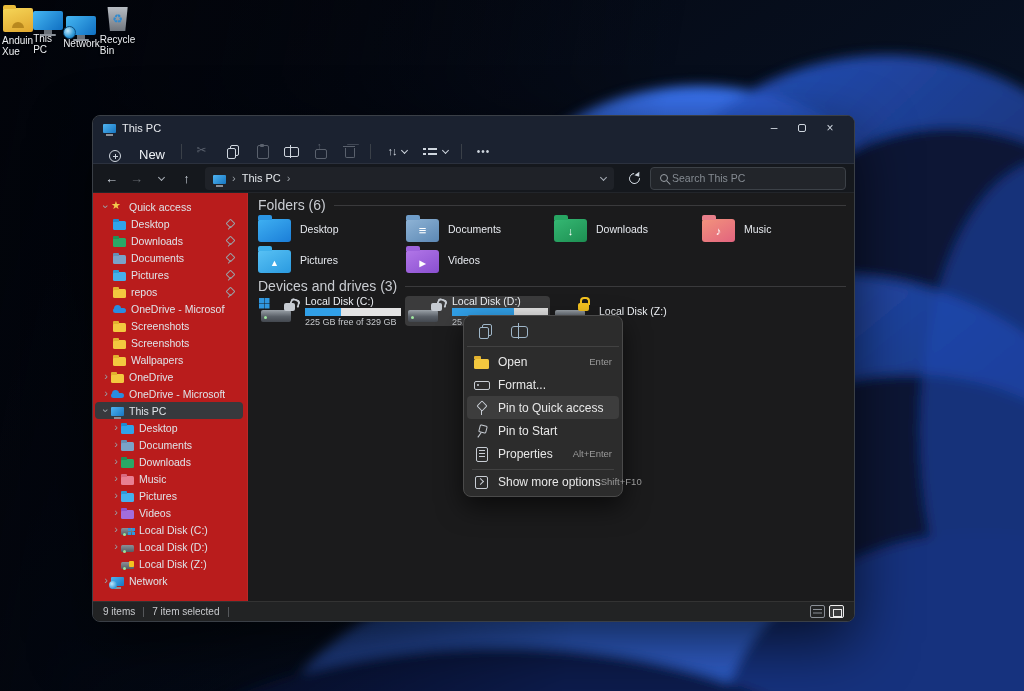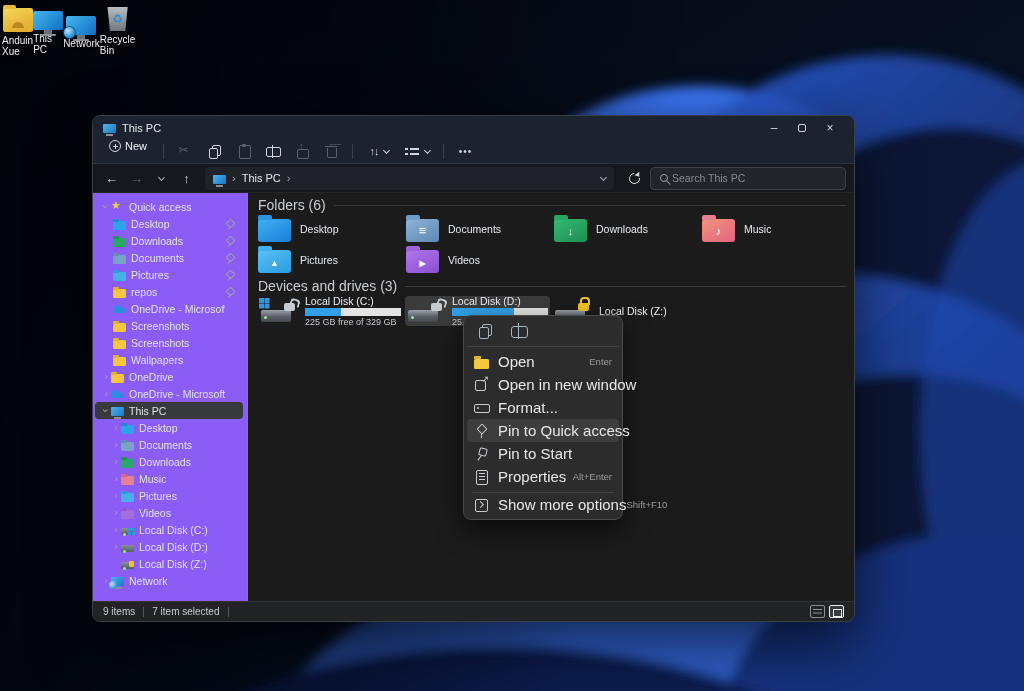--- a/index.html
+++ b/index.html
@@ -25,21 +25,21 @@
 
   
   .window{position:absolute;left:92px;top:115px;width:763px;height:507px;border-radius:8px;overflow:hidden;background:#1b1b1c;border:1px solid #3a3f46;box-shadow:0 22px 60px rgba(0,0,0,.65);z-index:5;display:flex;flex-direction:column;}
   .titlebar{height:23px;background:#1b2230;display:flex;align-items:center;padding:0 10px;flex:none;}
   .wtitle{font-size:11px;color:#e6e9ee;margin-left:6px;}
   .wcontrols{margin-left:auto;display:flex;}
   .wbtn{width:28px;height:22px;display:flex;align-items:center;justify-content:center;color:#cfd6de;font-size:12px;cursor:default;}
   .maxbox{width:8px;height:8px;border:1px solid #cfd6de;border-radius:2px;display:block;}
 
   .toolbar{height:25px;background:#1b2230;display:flex;align-items:center;padding:0 8px;gap:2px;border-bottom:1px solid rgba(255,255,255,.07);flex:none;}
-  .newbtn{display:flex;align-items:flex-start;gap:4px;height:22px;padding:0 8px;border-radius:4px;font-size:11px;color:#eef2f6;}
+  .newbtn{display:flex;align-items:flex-end;gap:18px;height:22px;padding:0 8px;border-radius:4px;font-size:13px;color:#eef2f6;}
   .plus-circle{width:12px;height:12px;border:1.2px solid #cfd6de;border-radius:50%;position:relative;display:block;}
   .plus-circle::before{content:"";position:absolute;left:2.5px;top:4.6px;width:5px;height:1.2px;background:#cfd6de;}
   .plus-circle::after{content:"";position:absolute;left:4.6px;top:2.5px;width:1.2px;height:5px;background:#cfd6de;}
   .vsep{width:1px;height:15px;background:#3a4048;margin:0 6px;flex:none;}
   .tbtn{width:27px;height:22px;border-radius:4px;display:flex;align-items:center;justify-content:center;position:relative;}
   .tbtn.disabled{opacity:.35;}
   .tic{position:relative;width:16px;height:16px;display:block;}
   .tic.cut::after{content:"✂";position:absolute;left:1px;top:0;font-size:12px;color:#cfd6de;}
   .tic.copy::before{content:"";position:absolute;left:5px;top:2px;width:7px;height:9px;border:1.2px solid #cfd6de;border-radius:2px;}
   .tic.copy::after{content:"";position:absolute;left:2px;top:5px;width:7px;height:9px;border:1.2px solid #cfd6de;border-radius:2px;background:#1b2230;}
@@ -67,21 +67,21 @@
   .crumb-dd{margin-left:auto;}
   .rbtn{width:24px;height:21px;display:flex;align-items:center;justify-content:center;border-radius:4px;flex:none;}
   .ic-refresh{width:11px;height:11px;border:1.4px solid #cfd6de;border-radius:50%;border-top-color:transparent;position:relative;transform:rotate(40deg);display:block;}
   .ic-refresh::after{content:"";position:absolute;top:-3px;right:-1px;border:3px solid transparent;border-left:4px solid #cfd6de;transform:rotate(15deg);}
   .searchbox{width:196px;height:23px;background:#22252a;border:1px solid #3c4147;border-radius:4px;display:flex;align-items:center;gap:4px;padding:0 9px;flex:none;}
   .mag{width:8px;height:8px;border:1.3px solid #9aa0a6;border-radius:50%;position:relative;display:block;flex:none;}
   .mag::after{content:"";position:absolute;right:-3.5px;bottom:-2.5px;width:4.5px;height:1.3px;background:#9aa0a6;transform:rotate(45deg);}
   .searchbox input{flex:1;background:none;border:none;outline:none;color:#d6dde6;font-size:10.5px;font-family:"Liberation Sans",sans-serif;}
   .searchbox input::placeholder{color:#858b92;}
 
-  .contentrow{flex:1;display:flex;min-height:0;background:#8b5cf6;}
+  .contentrow{flex:1;display:flex;min-height:0;background:#b91c1c;}
   
   .sidebar{width:155px;flex:none;padding:5px 4px 0 2px;border-right:1px solid rgba(255,255,255,.05);overflow:hidden;}
   .srow{display:flex;align-items:center;height:17px;padding-left:6px;border-radius:4px;cursor:default;}
   .srow.ind1{padding-left:16px;}
   .srow.sel{background:#37393d;}
   .chev{width:10px;flex:none;color:#9aa0a6;font-size:11px;line-height:1;display:flex;justify-content:center;}
   .chev.off{width:2px;}
   .chev.right::after{content:"›";}
   .chev.down::after{content:"›";display:inline-block;transform:rotate(90deg);}
   .slabel{font-size:10.5px;color:#dfe3e8;margin-left:5px;white-space:nowrap;overflow:hidden;}
@@ -170,21 +170,21 @@
   .cmenu{position:absolute;left:463px;top:315px;width:160px;background:#2c2c2c;border:1px solid #4a4a4a;border-radius:8px;box-shadow:0 10px 26px rgba(0,0,0,.6);padding:3px;z-index:20;}
   .qrow{display:flex;gap:6px;padding:1px 4px 4px;border-bottom:1px solid #424242;margin-bottom:3px;}
   .qi{width:28px;height:22px;border-radius:4px;position:relative;display:block;}
   .qi.copy::before{content:"";position:absolute;left:11px;top:4px;width:8px;height:10px;border:1.3px solid #9fb6c8;border-radius:2px;}
   .qi.copy::after{content:"";position:absolute;left:8px;top:7px;width:8px;height:10px;border:1.3px solid #9fb6c8;border-radius:2px;background:#2c2c2c;}
   .qi.rename::before{content:"";position:absolute;left:6px;top:6px;width:15px;height:10px;border:1.3px solid #9fb6c8;border-radius:3px;}
   .qi.rename::after{content:"";position:absolute;left:13px;top:3px;width:1.4px;height:16px;background:#9fb6c8;}
   .mrow{display:flex;align-items:center;height:23px;padding:0 7px;border-radius:4px;}
   .mrow.hover{background:#3d3d3d;}
   .mrow.septop{margin-top:5px;box-shadow:0 -6px 0 -5px #424242;}
-  .mlabel{font-size:15px;color:#e8e8e8;white-space:nowrap;}
+  .mlabel{font-size:12px;color:#e8e8e8;white-space:nowrap;}
   .mshort{margin-left:auto;font-size:9.5px;color:#9a9a9a;white-space:nowrap;}
   .micon{width:15px;height:15px;position:relative;margin-right:9px;flex:none;display:block;}
   .micon.folder{background:#f3c83f;height:10px;margin-top:4px;border-radius:1.5px;}
   .micon.folder::before{content:"";position:absolute;top:-2.5px;left:0;width:7px;height:3px;border-radius:1px 1px 0 0;background:#e2b12e;}
   .micon.newwin::before{content:"";position:absolute;left:1px;bottom:1px;width:9px;height:9px;border:1.3px solid #c8cdd4;border-radius:2px;}
   .micon.newwin::after{content:"↗";position:absolute;right:0;top:-3px;font-size:9px;color:#c8cdd4;}
   .micon.format::before{content:"";position:absolute;left:0;top:4px;width:14px;height:7px;border:1.3px solid #c8cdd4;border-radius:2px;}
   .micon.format::after{content:"";position:absolute;left:3px;top:7px;width:2px;height:2px;border-radius:50%;background:#c8cdd4;}
   .micon.pinq::before{content:"";position:absolute;left:4px;top:2px;width:6px;height:6px;border:1.3px solid #c8cdd4;border-radius:1.5px;transform:rotate(45deg);}
   .micon.pinq::after{content:"";position:absolute;left:7px;top:9.5px;width:1.4px;height:5px;background:#c8cdd4;}
@@ -632,25 +632,20 @@
       <span class="qi rename"></span>
     </div>
   <div>
 
       <div class="mrow">
         <span class="micon folder"></span>
         <span class="mlabel">Open</span>
         <span class="mshort">Enter</span>
       </div>
 
-      <div class="mrow">
-        <span class="micon newwin"></span>
-        <span class="mlabel">Open in new window</span>
-        <span class="mshort"></span>
-      </div>
 
       <div class="mrow">
         <span class="micon format"></span>
         <span class="mlabel">Format...</span>
         <span class="mshort"></span>
       </div>
 
       <div class="mrow hover">
         <span class="micon pinq"></span>
         <span class="mlabel">Pin to Quick access</span>

